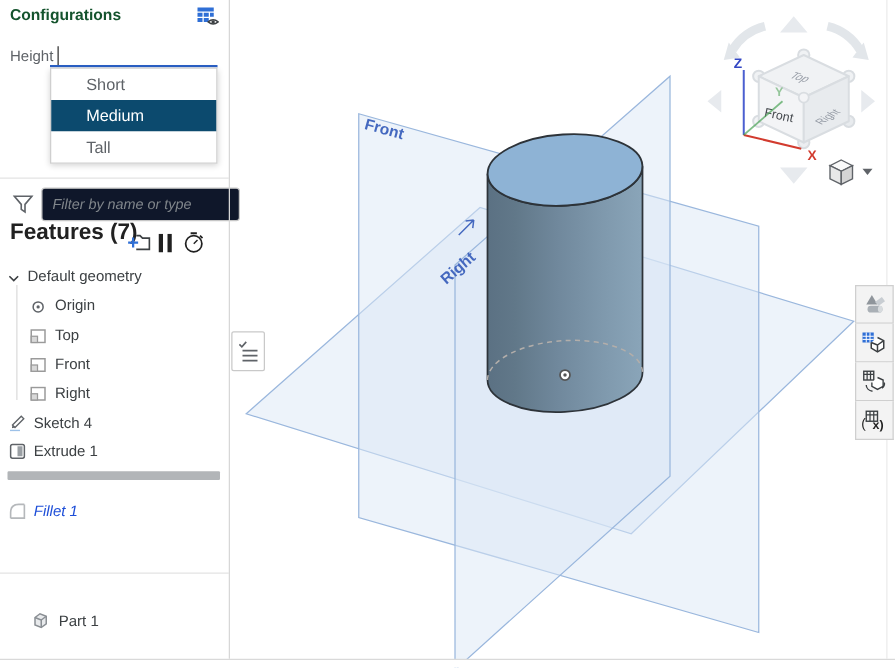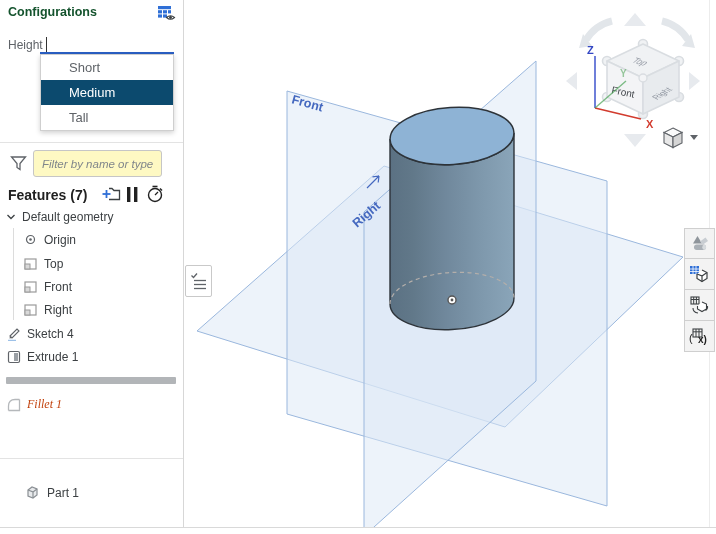--- a/index.html
+++ b/index.html
@@ -18,32 +18,32 @@
   .height-label { left:8px; top:38px; font-size:12px; color:#5f6368; }
   .caret-bar { left:46px; top:37px; width:1px; height:15px; background:#333; }
   .input-underline { left:40px; top:52px; width:134px; height:2px; background:#2a5fc4; }
 
   .menu { left:40px; top:54px; width:134px; background:#fff; border:1px solid #cfcfcf; box-shadow:0 2px 5px rgba(0,0,0,0.18); }
   .menu-item { height:25px; line-height:25px; padding-left:28px; font-size:13px; color:#5f6368; }
   .menu-item.selected { background:#0c4a6e; color:#fff; }
 
   .divider { left:0; width:183px; height:1px; background:#e3e3e3; }
 
-  .filter-input { left:33px; top:150px; width:129px; height:27px; border:1px solid #c6c6c6; border-radius:3px; font-style:italic; font-size:11.5px; color:#80868b; padding-left:8px; font-family:"Liberation Sans",sans-serif; background:#fef9c3; }
+  .filter-input { left:33px; top:150px; width:159px; height:27px; border:1px solid #c6c6c6; border-radius:3px; font-style:italic; font-size:11.5px; color:#80868b; padding-left:8px; font-family:"Liberation Sans",sans-serif; background:#0f172a; }
   .filter-input::placeholder { color:#80868b; opacity:1; }
 
-  .features-label { left:8px; top:187px; font-size:14px; font-weight:bold; color:#212121; }
-
-  .row { position:absolute; left:0; width:183px; height:23px; display:flex; align-items:center; font-size:12px; color:#3c4043; }
+  .features-label { left:8px; top:175px; font-size:18px; font-weight:bold; color:#212121; }
+
+  .row { position:absolute; left:0; width:183px; height:23px; display:flex; align-items:flex-end; font-size:12px; color:#3c4043; }
   .row .lbl { white-space:nowrap; }
   .chev { width:10px; height:10px; margin-left:6px; margin-right:6px; }
   .tree-guide { left:13px; top:228px; width:1px; height:92px; background:#dcdcdc; }
 
   .rollback { left:6px; top:377px; width:170px; height:7px; background:#b2b5b8; border-radius:1px; }
-  .suppressed { color:#c2410c; font-style:italic;font-family:Liberation Serif, serif; }
+  .suppressed { color:#1d4ed8; font-style:italic; }
 
   .panel-toggle { left:185px; top:265px; width:27px; height:32px; background:#fff; border:1px solid #c9c9c9; border-radius:2px; display:flex; align-items:center; justify-content:center; }
 
   #right-toolbar { position:absolute; left:684px; top:228px; width:31px; }
   .tool-btn { width:31px; height:31px; background:#f3f3f3; border:1px solid #cfcfcf; border-top:none; display:flex; align-items:center; justify-content:center; }
   .tool-btn:first-child { border-top:1px solid #cfcfcf; }
 </style>
 </head>
 <body>
 

